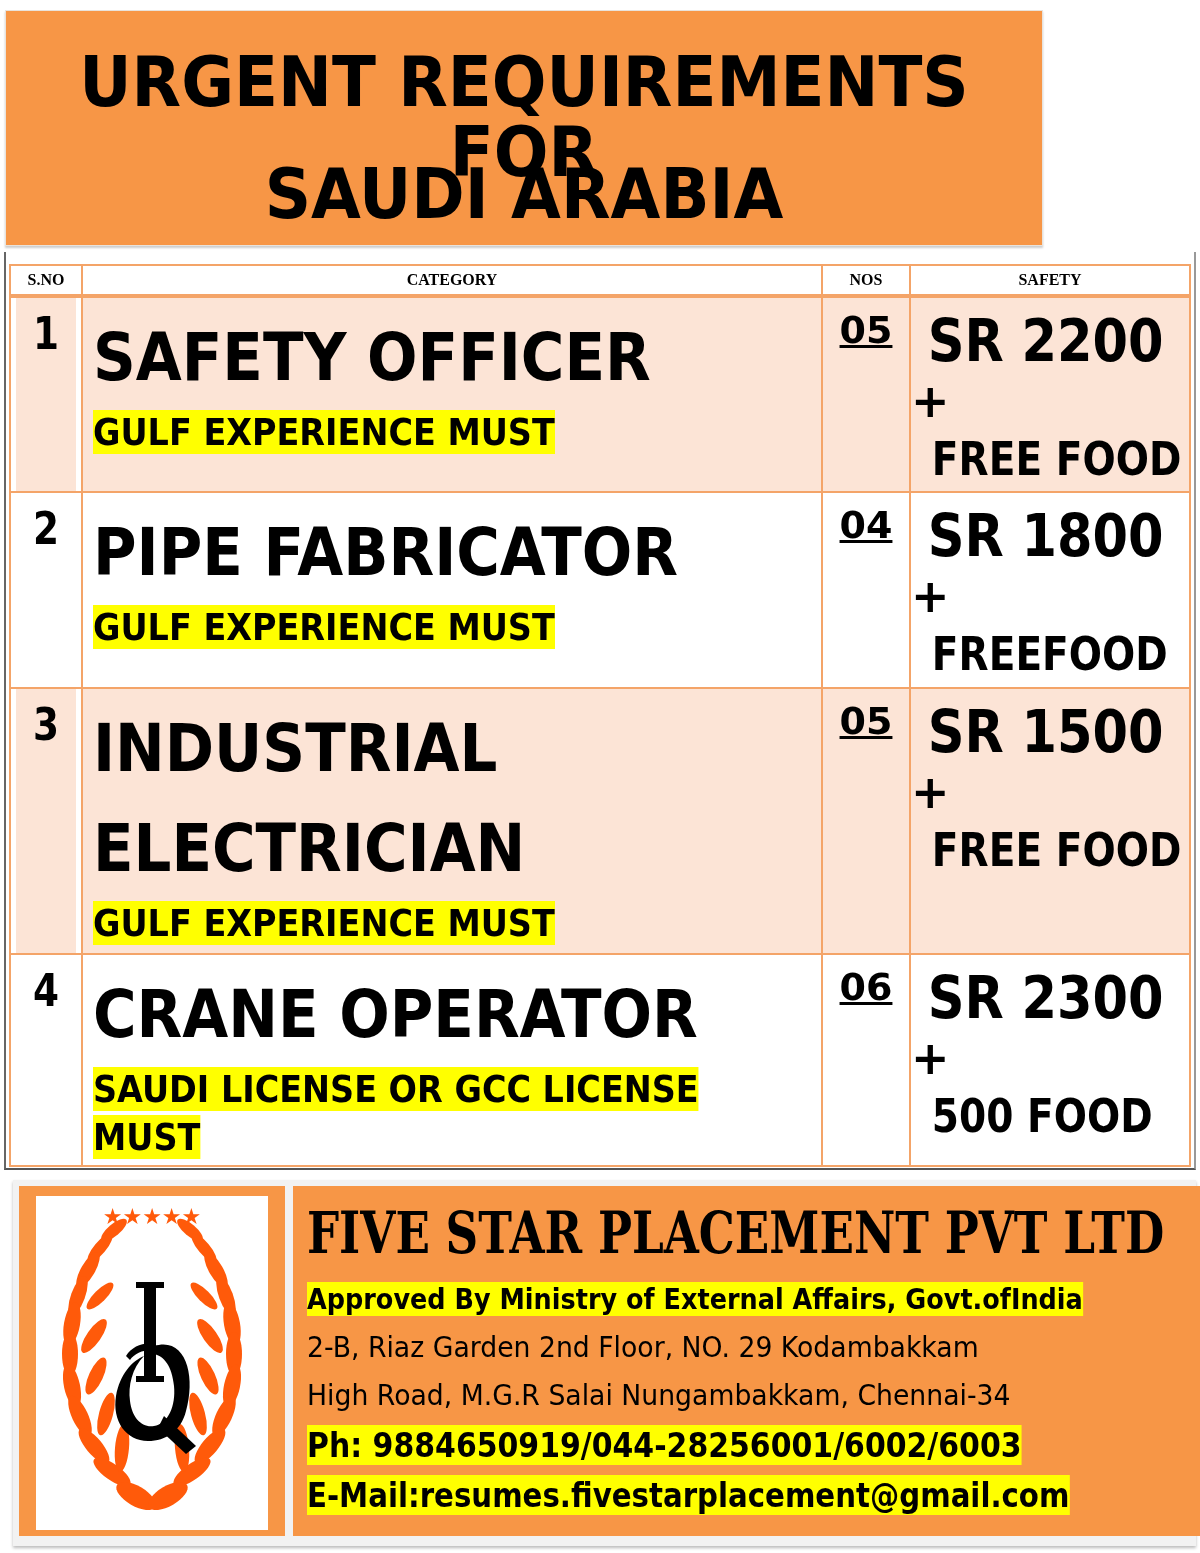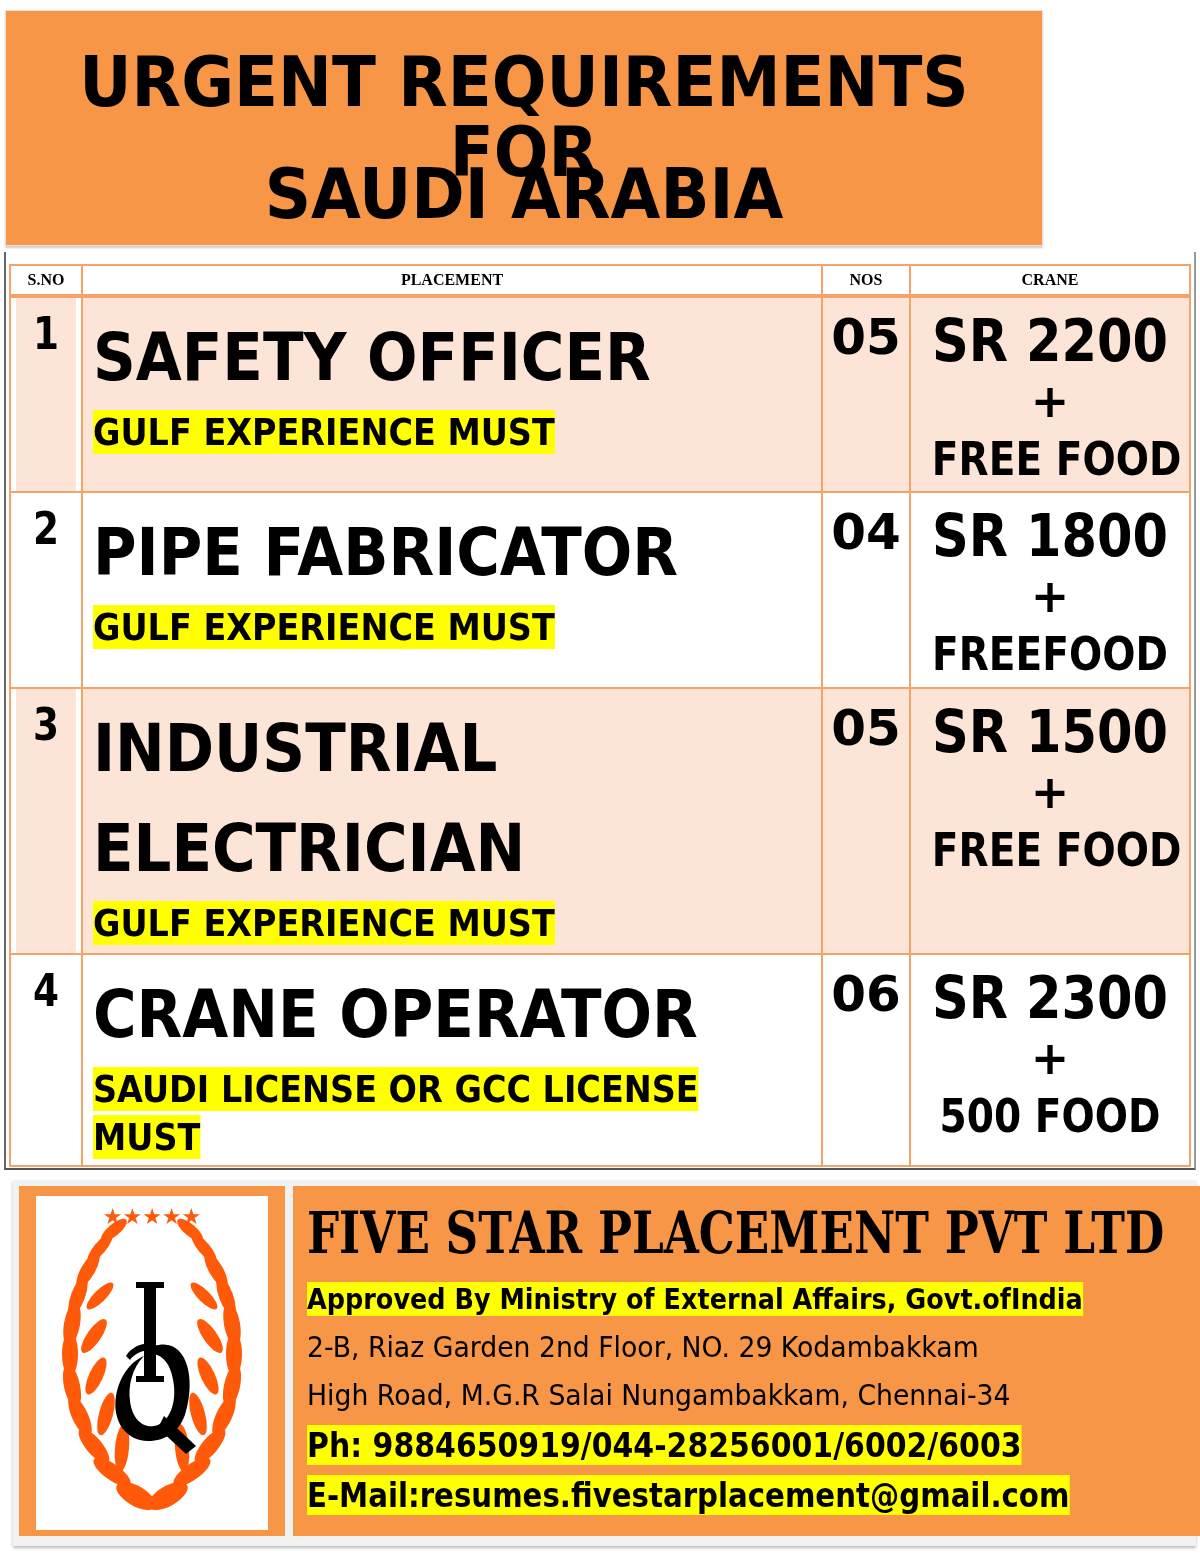--- a/index.html
+++ b/index.html
@@ -31,23 +31,23 @@
   .sno { font-family: "DejaVu Sans", sans-serif; font-weight: bold; font-size: 44px;
          text-align: center; padding-top: 10px !important; transform: scaleX(0.85); }
   .cat { padding: 10px 0 0 10px !important; }
   .title { font-family: "DejaVu Sans", sans-serif; font-weight: bold; font-size: 66px;
            line-height: 100px; display: block; transform-origin: left center; transform: scaleX(0.9);
            white-space: nowrap; }
   .req { font-family: "DejaVu Sans", sans-serif; font-weight: bold; font-size: 38px;
          background: #ffff00; line-height: 48px; display: inline;
          box-decoration-break: clone; -webkit-box-decoration-break: clone; }
   .reqwrap { display: block; transform-origin: left top; transform: scaleX(0.88); width: 720px; }
-  .nos { font-family: "DejaVu Sans", sans-serif; font-weight: bold; font-size: 50px;
-         text-align: center; padding-top: 10px !important; }
-  .sal { text-align: center; font-family: "DejaVu Sans", sans-serif; font-weight: bold;
+  .nos { font-family: "DejaVu Sans", sans-serif; font-weight: bold; font-size: 38px;
+         text-align: center; padding-top: 10px !important; text-decoration: underline; }
+  .sal { font-family: "DejaVu Sans", sans-serif; font-weight: bold;
          padding-top: 10px !important; }
   .sal .amt { display: block; font-size: 58px; line-height: 66px; transform: scaleX(0.88); white-space: nowrap; }
   .sal .plus { display: block; font-size: 46px; line-height: 54px; }
   .sal .ben { display: block; font-size: 46px; line-height: 62px; transform: scaleX(0.85); white-space: nowrap; }
 
   .footer { position: absolute; left: 13px; top: 1180px; width: 1183px; height: 366px;
             background: #f2f2f2; box-shadow: 0 2px 3px #bbb; }
   .logo-box { position: absolute; left: 6px; top: 6px; width: 266px; height: 350px;
               background: #f79646; }
   .logo-inner { position: absolute; left: 17px; top: 10px; width: 232px; height: 334px; background: #fff; }
@@ -77,23 +77,23 @@
 <table class="jobs">
   <colgroup>
     <col style="width:72px">
       <col style="width:740px">
       <col style="width:88px">
       <col style="width:280px">
   </colgroup>
   <tbody>
       <tr class="hdr">
     <th>S.NO</th>
-    <th>PLACEMENT</th>
+    <th>CATEGORY</th>
     <th>NOS</th>
-    <th>CRANE</th>
+    <th>SAFETY</th>
   </tr>
 
   <tr class="peach" style="height:196px">
     <td class="sno">1</td>
     <td class="cat">
       <span class="title">SAFETY OFFICER</span>
       <span class="reqwrap"><span class="req">GULF EXPERIENCE MUST</span></span>
     </td>
     <td class="nos">05</td>
     <td class="sal">

